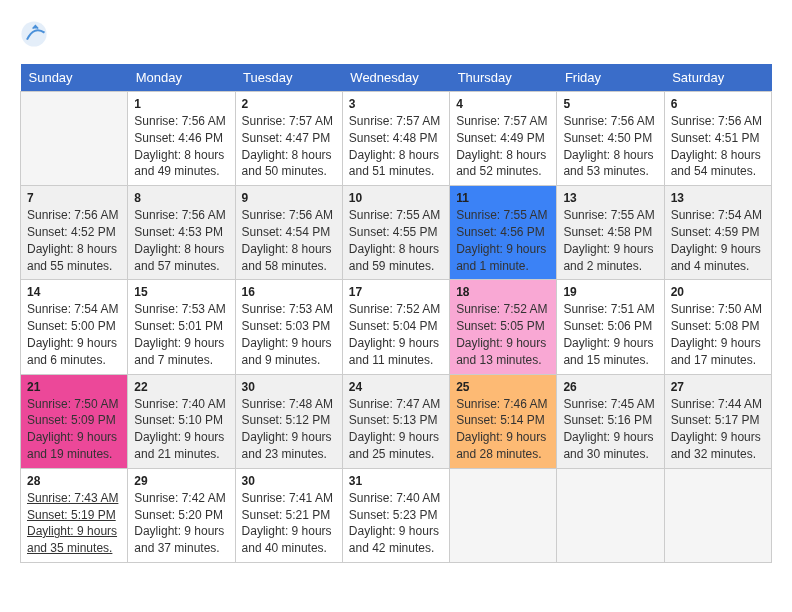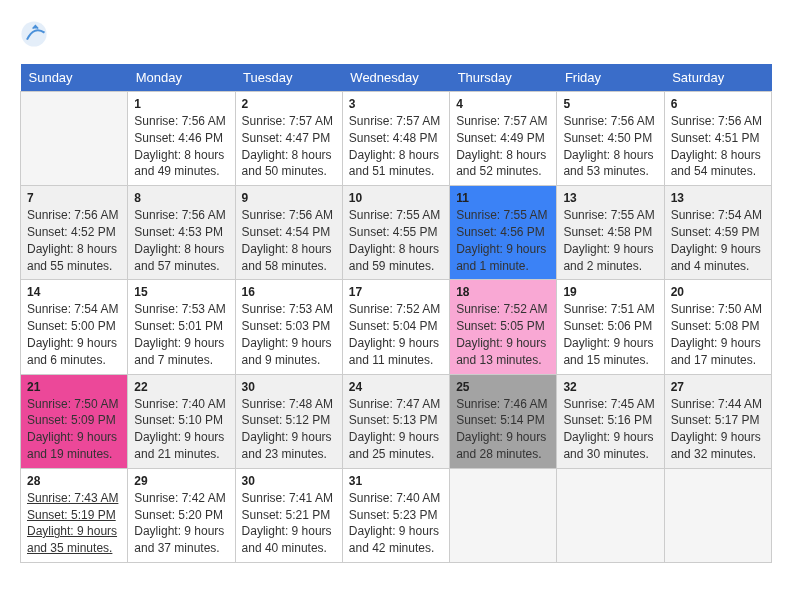--- a/index.html
+++ b/index.html
@@ -295,29 +295,29 @@
 Daylight: 9 hours
 and 23 minutes.</div>
         </td>
         <td style="background: rgb(240, 240, 240); margin-top: 8px;">
           <div class="day-number">24</div>
           <div class="day-detail" style="white-space: pre-line;">Sunrise: 7:47 AM
 Sunset: 5:13 PM
 Daylight: 9 hours
 and 25 minutes.</div>
         </td>
-        <td style="background: #a3a3a3;">
+        <td style="background: #fdba74;">
           <div class="day-number">25</div>
           <div class="day-detail" style="white-space: pre-line;">Sunrise: 7:46 AM
 Sunset: 5:14 PM
 Daylight: 9 hours
 and 28 minutes.</div>
         </td>
         <td style="background: rgb(240, 240, 240);">
-          <div class="day-number">32</div>
+          <div class="day-number">26</div>
           <div class="day-detail" style="white-space: pre-line;">Sunrise: 7:45 AM
 Sunset: 5:16 PM
 Daylight: 9 hours
 and 30 minutes.</div>
         </td>
         <td style="background: rgb(240, 240, 240);">
           <div class="day-number">27</div>
           <div class="day-detail" style="white-space: pre-line;">Sunrise: 7:44 AM
 Sunset: 5:17 PM
 Daylight: 9 hours

